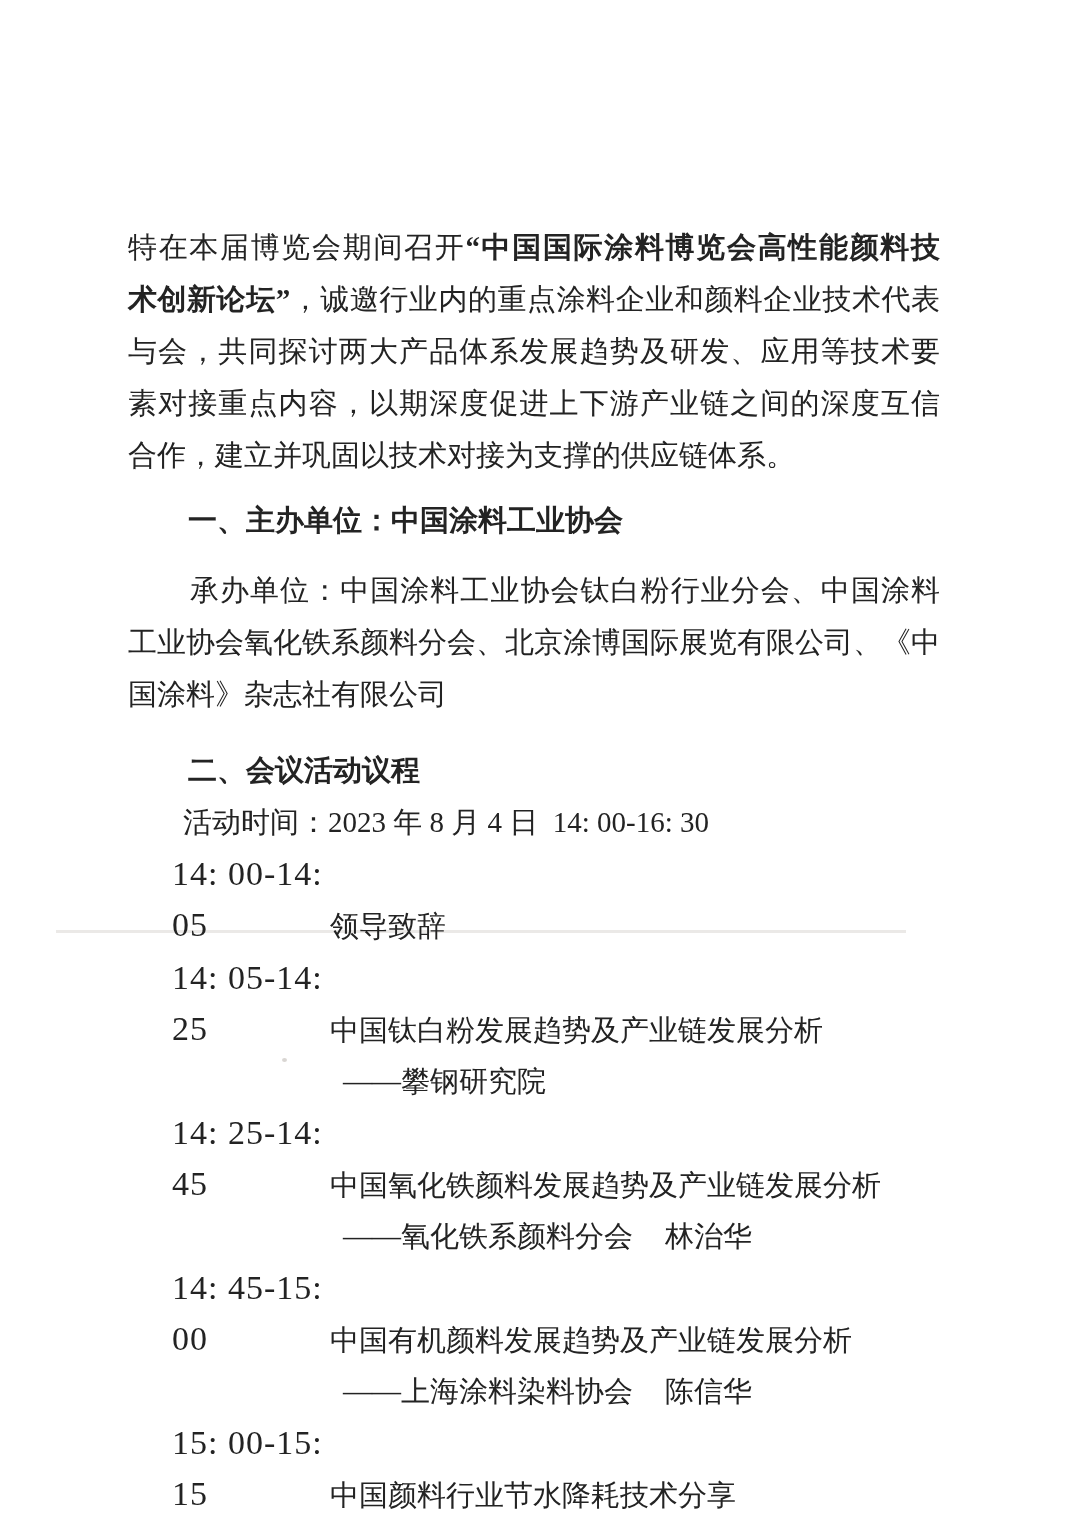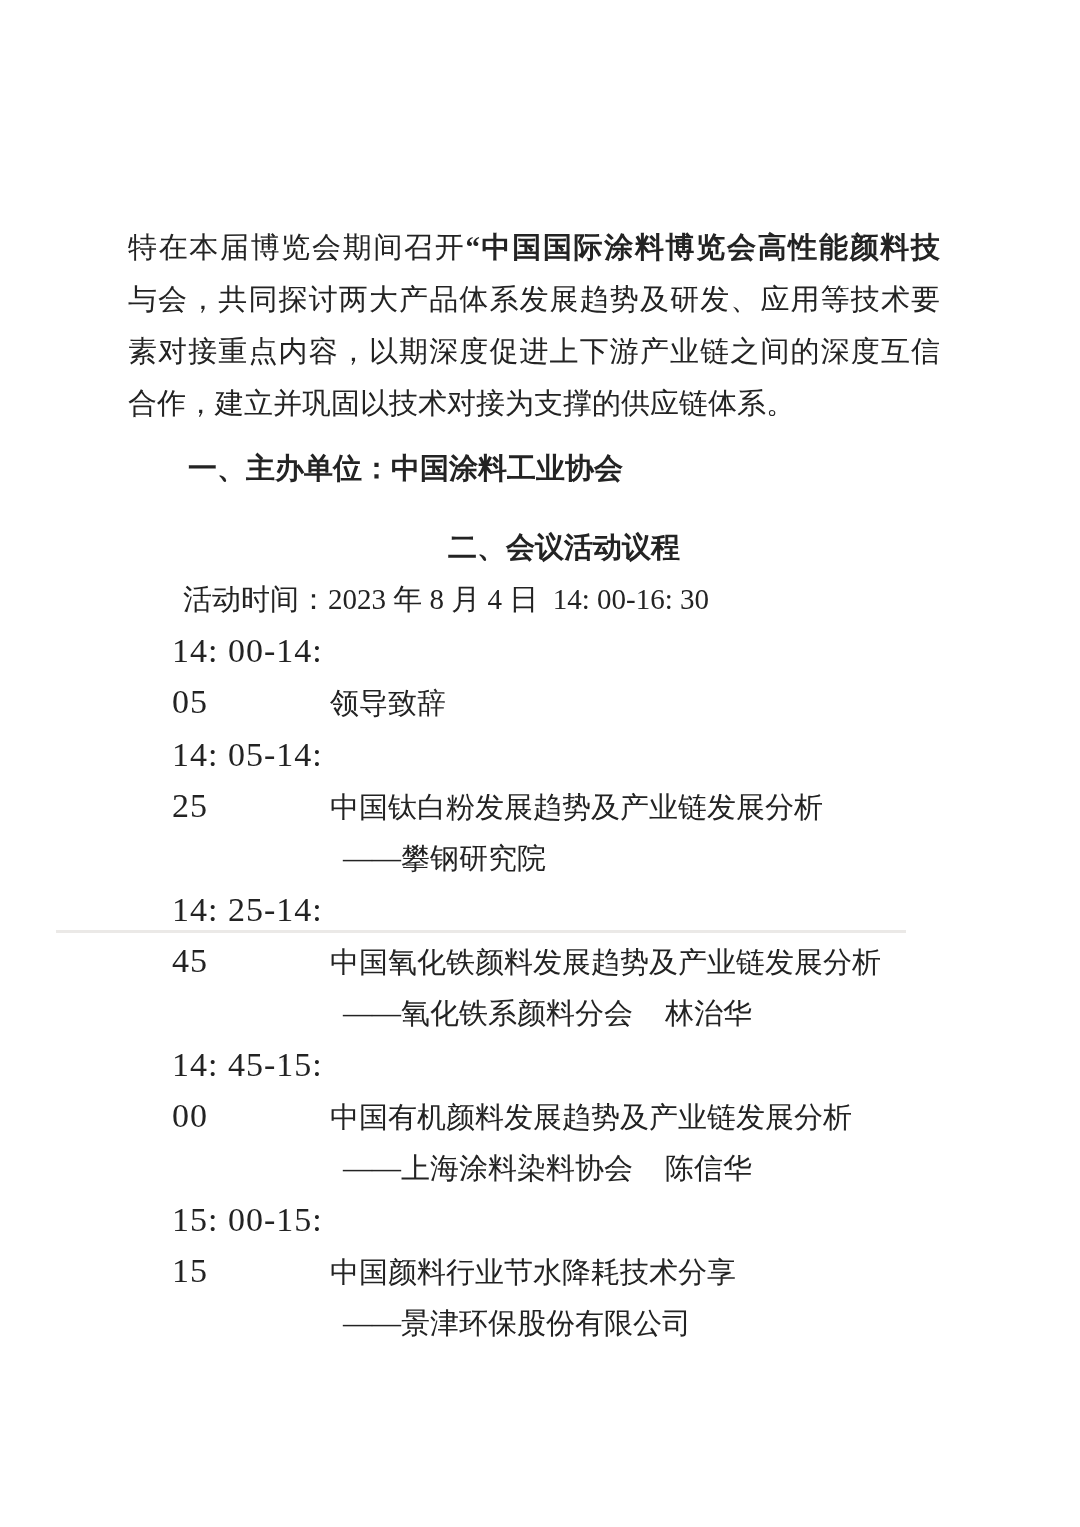--- a/index.html
+++ b/index.html
@@ -35,21 +35,21 @@
     text-align: justify;
     text-align-last: justify;
   }
   .b { font-weight: 700; }
   .heading {
     font-weight: 700;
     line-height: 52px;
     padding-left: 60px;
   }
   .h1 { margin-top: 16px; font-family: Liberation Mono, monospace; }
-  .h2 { margin-top: 24px; text-align: center; }
+  .h2 { margin-top: 24px; }
   .org { margin-top: 15px; }
   .org .first { text-indent: 62px; }
   .event-time {
     padding-left: 55px;
   }
   .schedule { margin-top: 0; }
   .row {
     line-height: 51px;
     padding-left: 44px;
     white-space: pre-wrap;
@@ -88,27 +88,33 @@
 <body>
 
 <div class="page">
   <div class="scan-line"></div>
   <div class="scan-speck"></div>
 
   <div class="content">
 
     <div class="para">
       <div class="line jline"><span>特在本届博览会期间召开</span><span class="b">“中国国际涂料博览会高性能颜料技</span></div>
+      <div class="line jline"><span class="b">术创新论坛”</span><span>，诚邀行业内的重点涂料企业和颜料企业技术代表</span></div>
       <div class="line jline">与会，共同探讨两大产品体系发展趋势及研发、应用等技术要</div>
       <div class="line jline">素对接重点内容，以期深度促进上下游产业链之间的深度互信</div>
       <div class="line">合作，建立并巩固以技术对接为支撑的供应链体系。</div>
     </div>
 
     <div class="heading h1 line">一、主办单位：中国涂料工业协会</div>
 
+    <div class="para org">
+      <div class="line jline first">承办单位：中国涂料工业协会钛白粉行业分会、中国涂料</div>
+      <div class="line jline">工业协会氧化铁系颜料分会、北京涂博国际展览有限公司、《中</div>
+      <div class="line">国涂料》杂志社有限公司</div>
+    </div>
 
     <div class="heading h2 line">二、会议活动议程</div>
 
     <div class="line event-time">活动时间：2023 年 8 月 4 日  14: 00-16: 30</div>
 
     <div class="schedule">
 
       <div class="row"><span class="time">14: 00-14: 05</span><span class="topic">领导致辞</span></div>
 
       <div class="row"><span class="time">14: 05-14: 25</span><span class="topic">中国钛白粉发展趋势及产业链发展分析</span></div>

